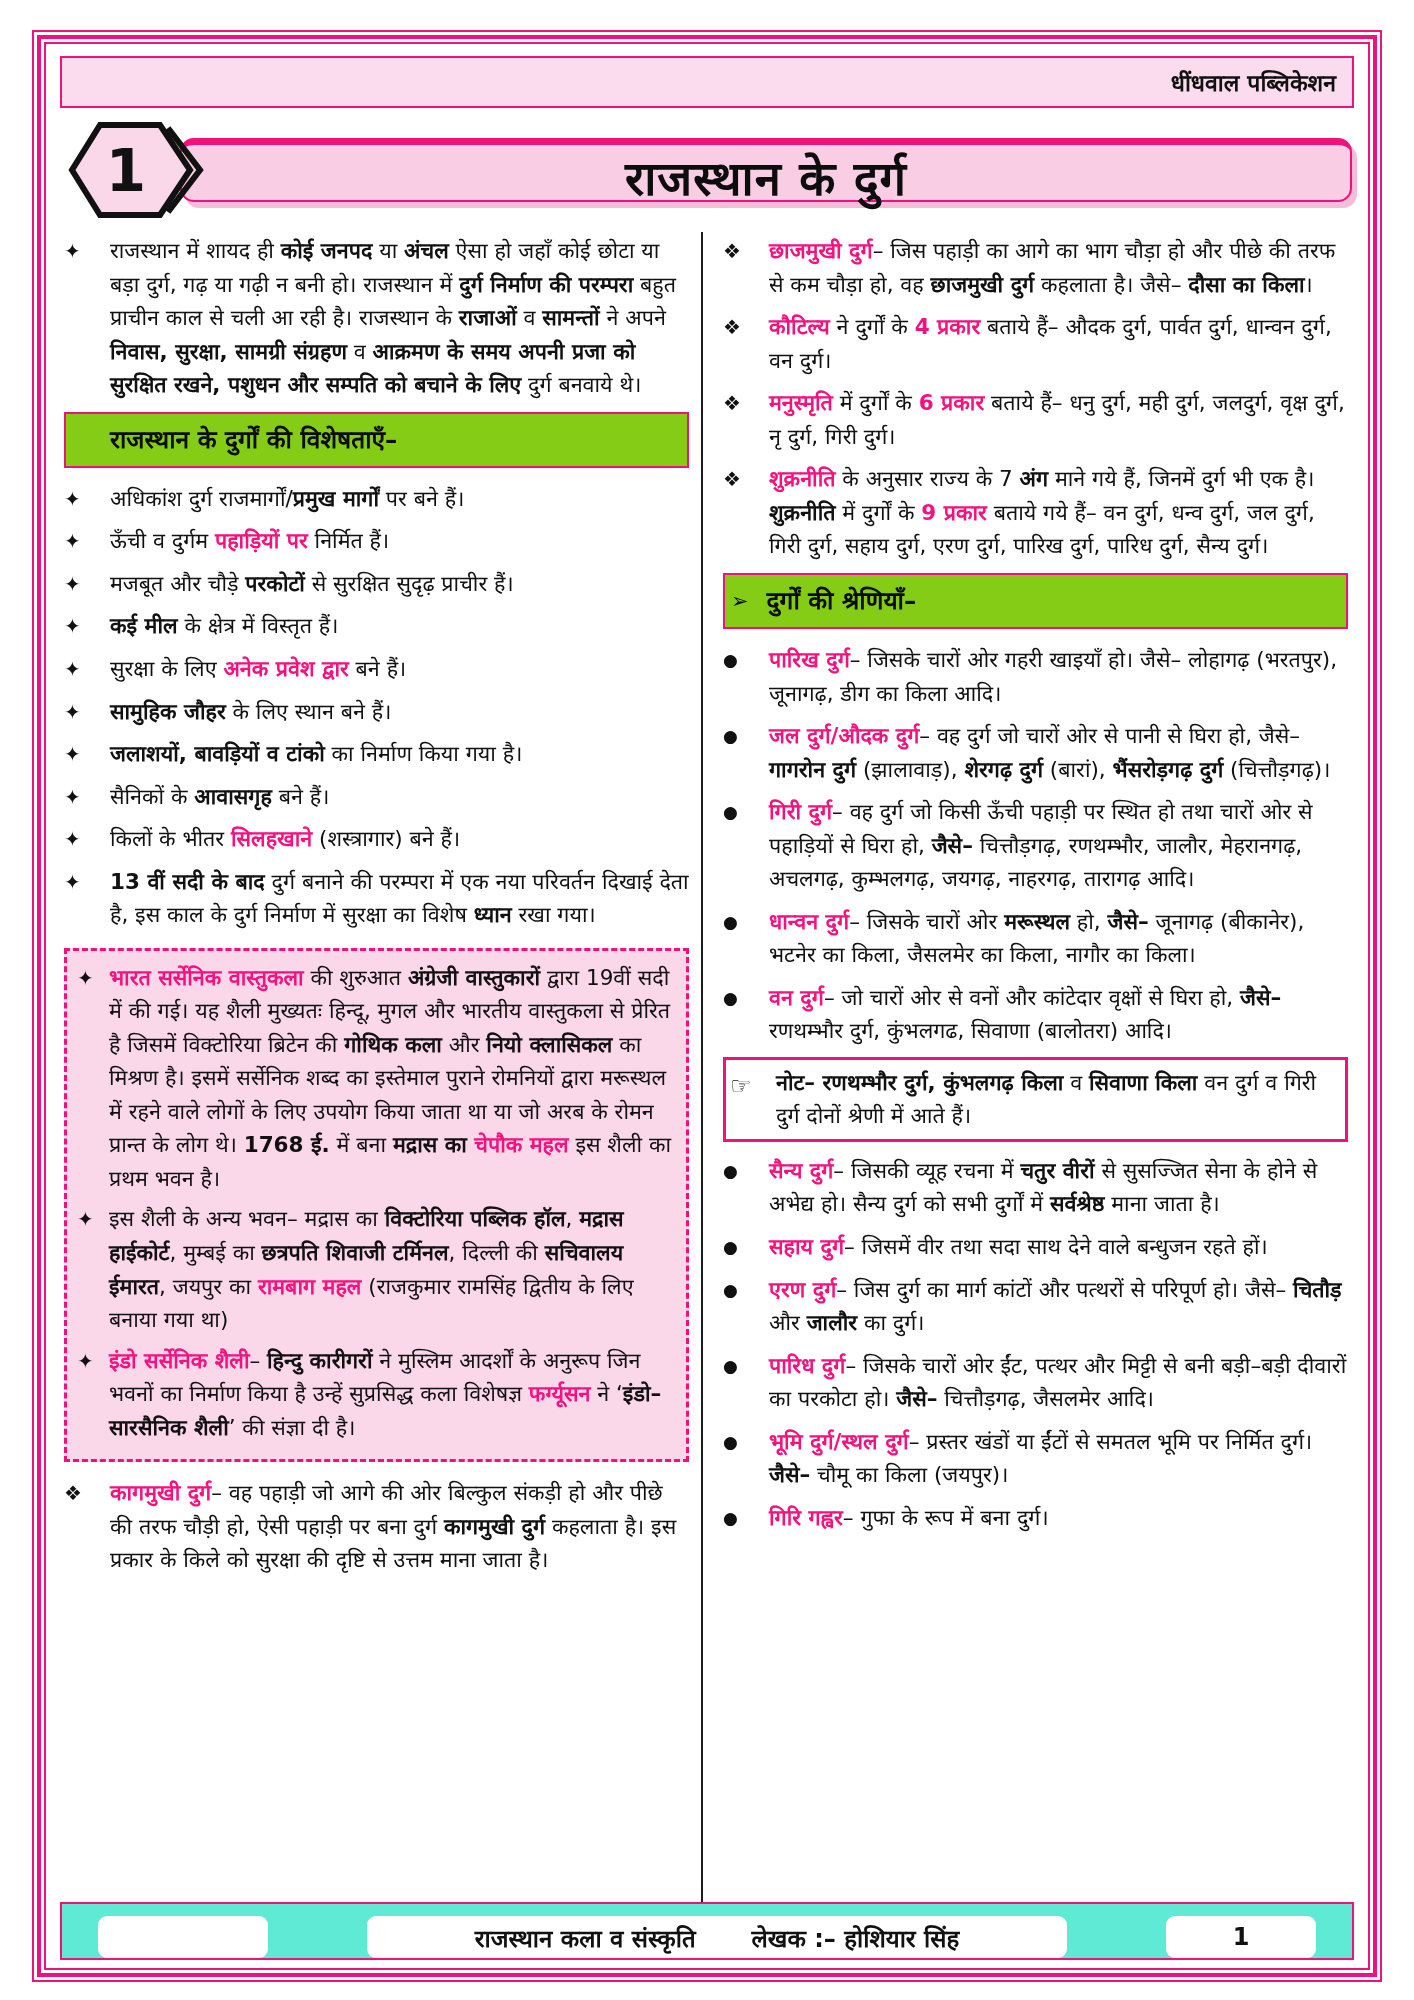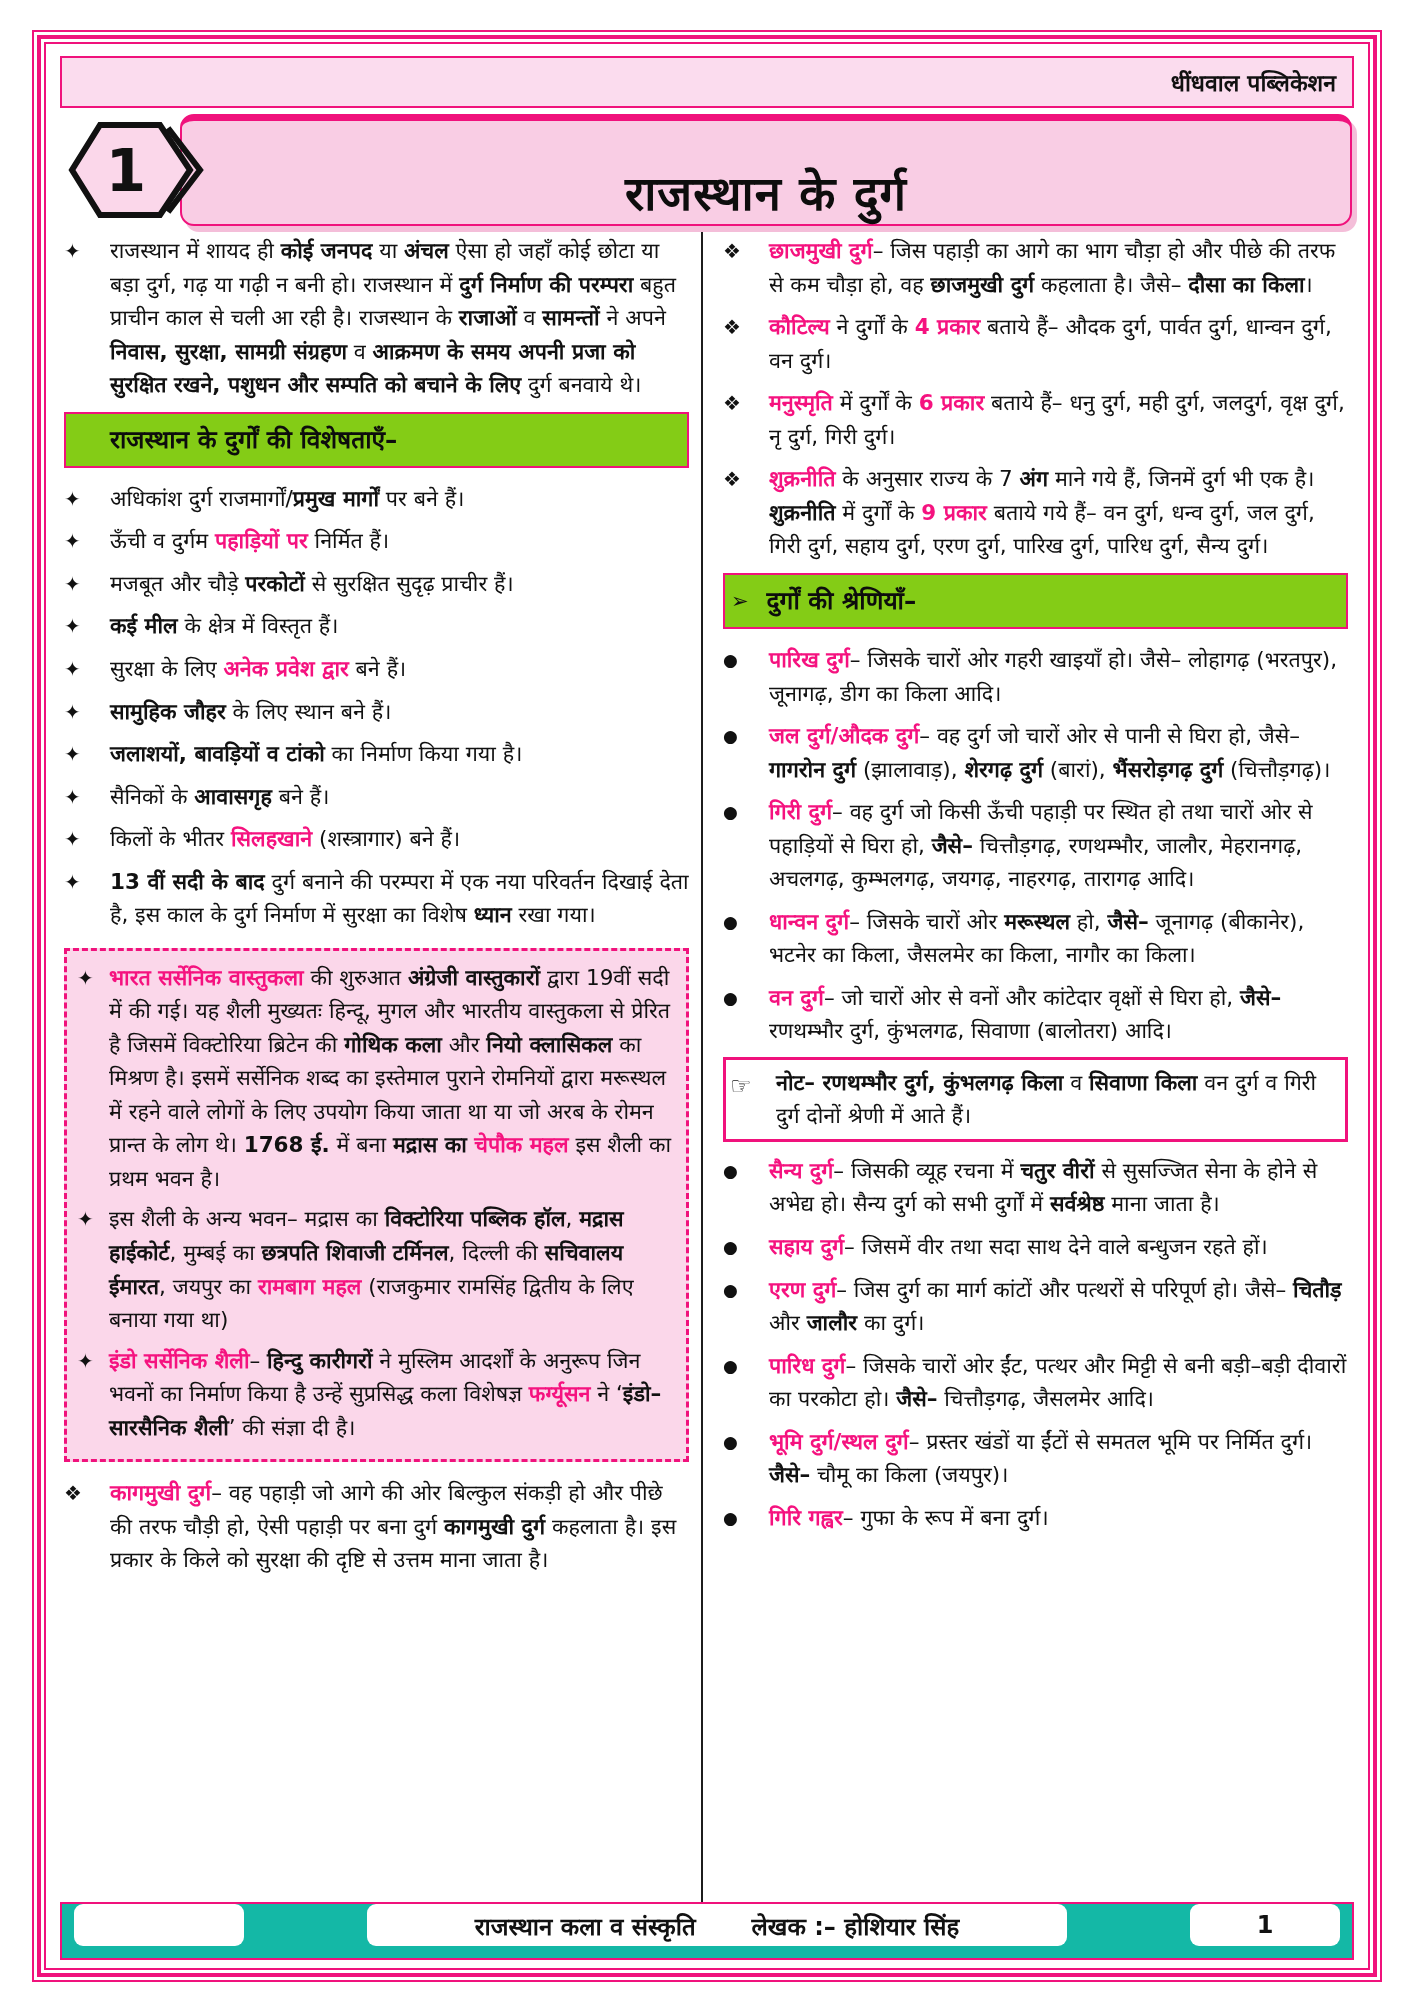--- a/index.html
+++ b/index.html
@@ -14,21 +14,21 @@
 
   
   .topbar { border:2px solid #f0127c; background:#fbdcee; height:52px; display:flex; align-items:center;
             justify-content:flex-end; padding:0 16px; flex:0 0 auto; }
   .topbar .pub { font-weight:700; color:#111; font-size:23px; }
 
   
   .title-row { display:flex; align-items:center; margin:14px 2px 10px 2px; flex:0 0 auto; height:96px; }
   .hexwrap { width:150px; height:104px; position:relative; z-index:2; margin-left:2px; flex:0 0 auto; }
   .banner { flex:1; margin-left:-34px; background:#f9cde4; border:2px solid #f0127c; border-top:7px solid #f0127c;
-            border-radius:14px; height:112px; display:flex; align-items:flex-end; justify-content:center;
+            border-radius:14px; height:64px; display:flex; align-items:flex-start; justify-content:center;
             box-shadow:5px 6px 0 rgba(216,20,120,0.28); }
   .banner .title { font-size:47px; font-weight:700; color:#0d0d0d; letter-spacing:1px; }
 
   
   .columns { display:flex; flex:1 1 auto; overflow:hidden; margin-top:4px; }
   .col { flex:1 1 0; padding:2px 6px 0 4px; font-size:21.5px; line-height:1.56; color:#111; }
   .col.right { padding-left:14px; }
   .divider { width:2px; background:#1c1c1c; margin:0 6px; flex:0 0 auto; }
 
   
@@ -51,22 +51,22 @@
   
   .dashed-box { border:3px dashed #f0127c; background:#fbd7ea; padding:10px 8px 8px 2px; margin:16px 0 14px 0; }
   .dashed-box .li { margin-bottom:7px; }
   .dashed-box .li .mk { flex:0 0 40px; padding-left:8px; }
 
   
   .note-box { border:3px solid #f0127c; background:#fff; padding:6px 8px 6px 4px; margin:4px 0 12px 0; }
   .note-box .li { margin-bottom:0; }
 
   
-  .footer { flex:0 0 auto; border:2px solid #f0127c; background:#14b8a6; height:58px; margin-top:auto;
-            display:flex; align-items:flex-start; padding:0 12px; }
+  .footer { flex:0 0 auto; border:2px solid #f0127c; background:#5eead4; height:58px; margin-top:auto;
+            display:flex; align-items:flex-end; padding:0 36px; }
   .fbox { background:#fff; border-radius:9px; height:42px; display:flex; align-items:center; justify-content:center; }
   .fbox.left { width:170px; margin-right:auto; }
   .fbox.center { min-width:700px; padding:0 34px; gap:56px; font-weight:700; font-size:24px; color:#111; }
   .fbox.right { width:150px; margin-left:auto; font-weight:700; font-size:24px; color:#111; }
 </style>
 </head>
 <body>
 
 <div class="page">
   <div class="frame1">

